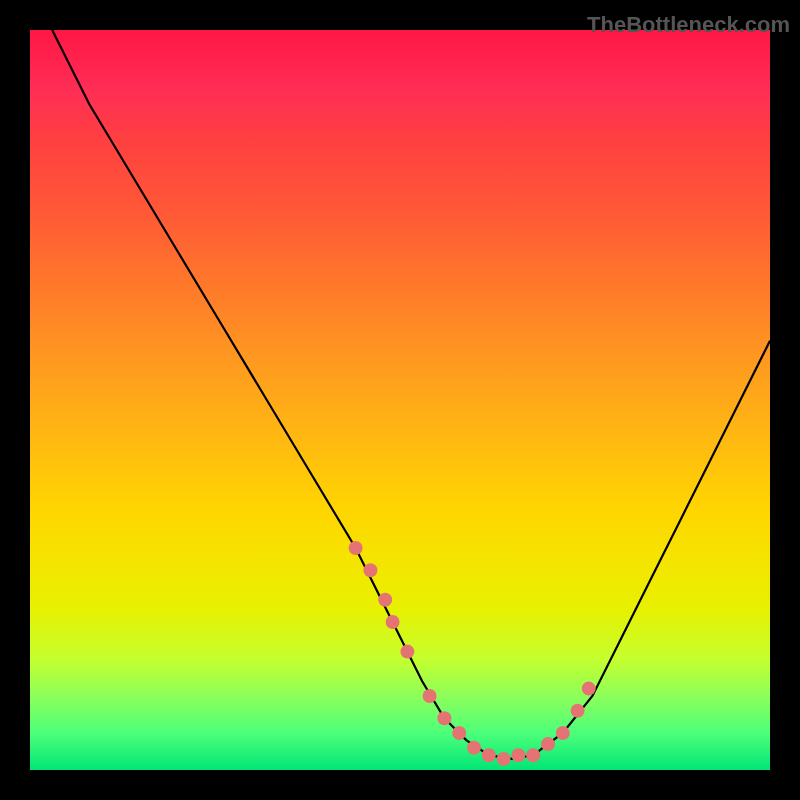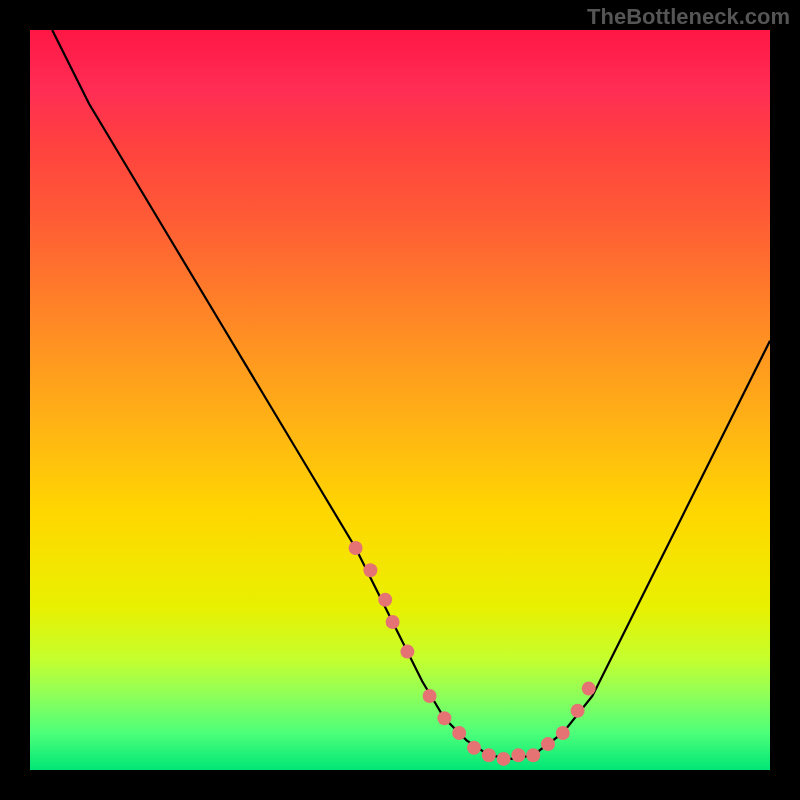--- a/index.html
+++ b/index.html
@@ -6,21 +6,21 @@
   body {
     width: 800px;
     height: 800px;
     background: #000;
     position: relative;
     font-family: Arial, sans-serif;
     overflow: hidden;
   }
   .watermark {
     position: absolute;
-    top: 4px;
+    top: 12px;
     right: 10px;
     color: #555;
     font-size: 22px;
     font-weight: bold;
     z-index: 10;
   }
   .plot-area {
     position: absolute;
     left: 30px;
     top: 30px;

